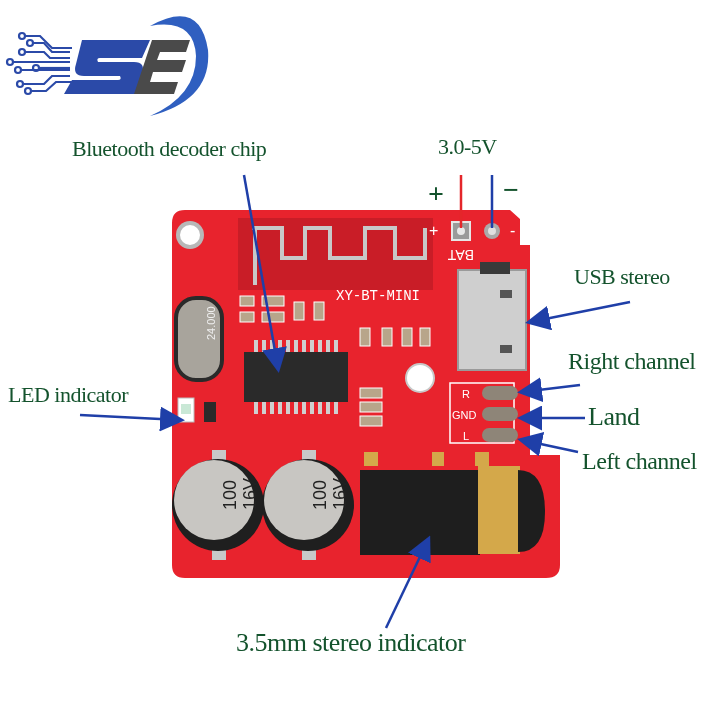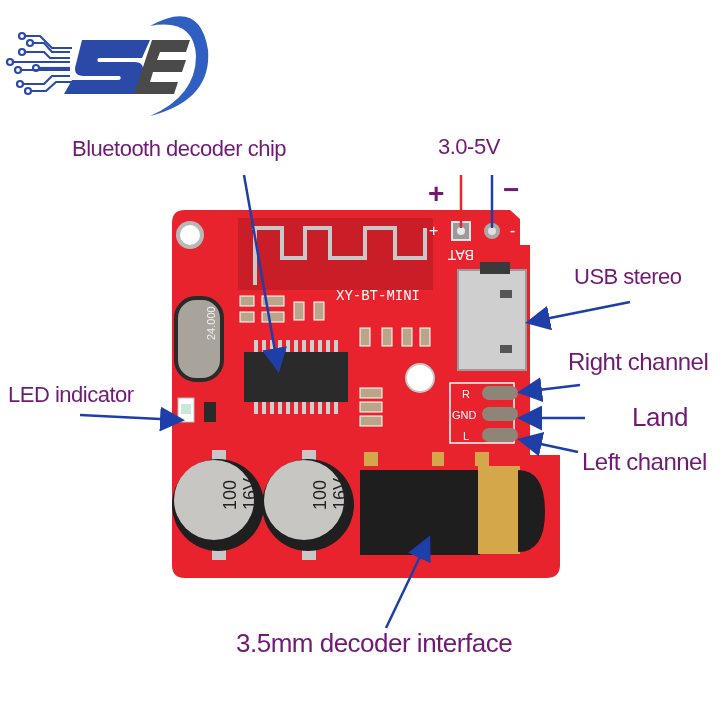--- a/index.html
+++ b/index.html
@@ -1,17 +1,17 @@
 <!DOCTYPE html>
 <html><head>
 <meta charset="utf-8">
 <style>
   html,body{margin:0;padding:0;background:#ffffff;}
   body{width:720px;height:720px;position:relative;overflow:hidden;font-family:"Liberation Serif",serif;}
-  .label{position:absolute;color:#701a75;font-family:Liberation Sans, sans-serif;white-space:nowrap;letter-spacing:-0.5px;}
+  .label{position:absolute;color:#14532d;font-family:Liberation Serif, serif;white-space:nowrap;letter-spacing:-0.5px;}
   svg{position:absolute;left:0;top:0;}
 </style>
 </head>
 <body>
 
 <svg width="230" height="130" viewBox="0 0 230 130">
   <g stroke="#2b4aa8" stroke-width="2.2" fill="none">
     <circle cx="22" cy="36" r="3"></circle>
       <path d="M25 36 H40 L52 48 H72"></path>
     <circle cx="30" cy="43" r="3"></circle>
@@ -168,16 +168,16 @@
   </g>
   <path d="M461 175 V228" stroke="#e4262a" stroke-width="2.5"></path>
 </svg>
 
 <div class="label" style="left:72px;top:136px;font-size:22px;">Bluetooth decoder chip</div>
 <div class="label" style="left:438px;top:134px;font-size:22px;">3.0-5V</div>
 <div class="label" style="left:428px;top:178px;font-size:28px;font-weight:bold;">+</div>
 <div class="label" style="left:503px;top:174px;font-size:28px;font-weight:bold;">−</div>
 <div class="label" style="left:574px;top:264px;font-size:22px;">USB stereo</div>
 <div class="label" style="left:568px;top:348px;font-size:24px;">Right channel</div>
-<div class="label" style="left:588px;top:402px;font-size:26px;margin-left:44px;">Land</div>
+<div class="label" style="left:588px;top:402px;font-size:26px;">Land</div>
 <div class="label" style="left:582px;top:448px;font-size:24px;">Left channel</div>
 <div class="label" style="left:8px;top:382px;font-size:22px;">LED indicator</div>
-<div class="label" style="left:236px;top:628px;font-size:26px;">3.5mm decoder interface</div>
+<div class="label" style="left:236px;top:628px;font-size:26px;">3.5mm stereo indicator</div>
 
 </body></html>

